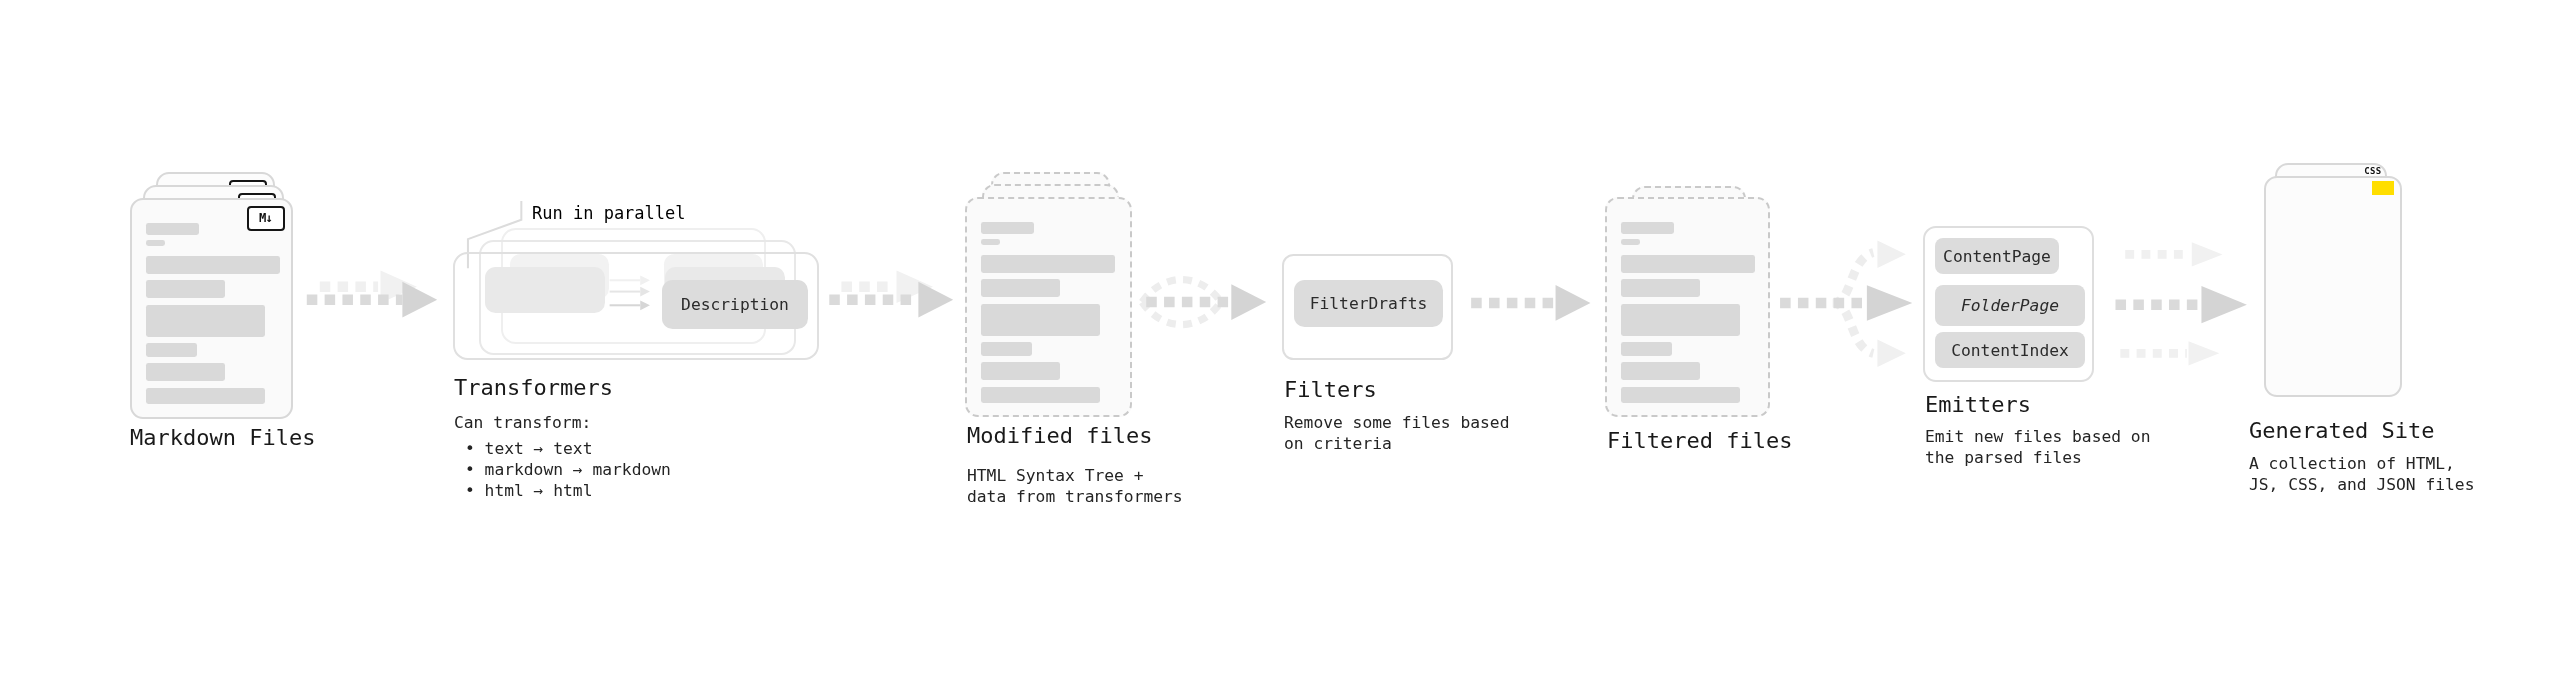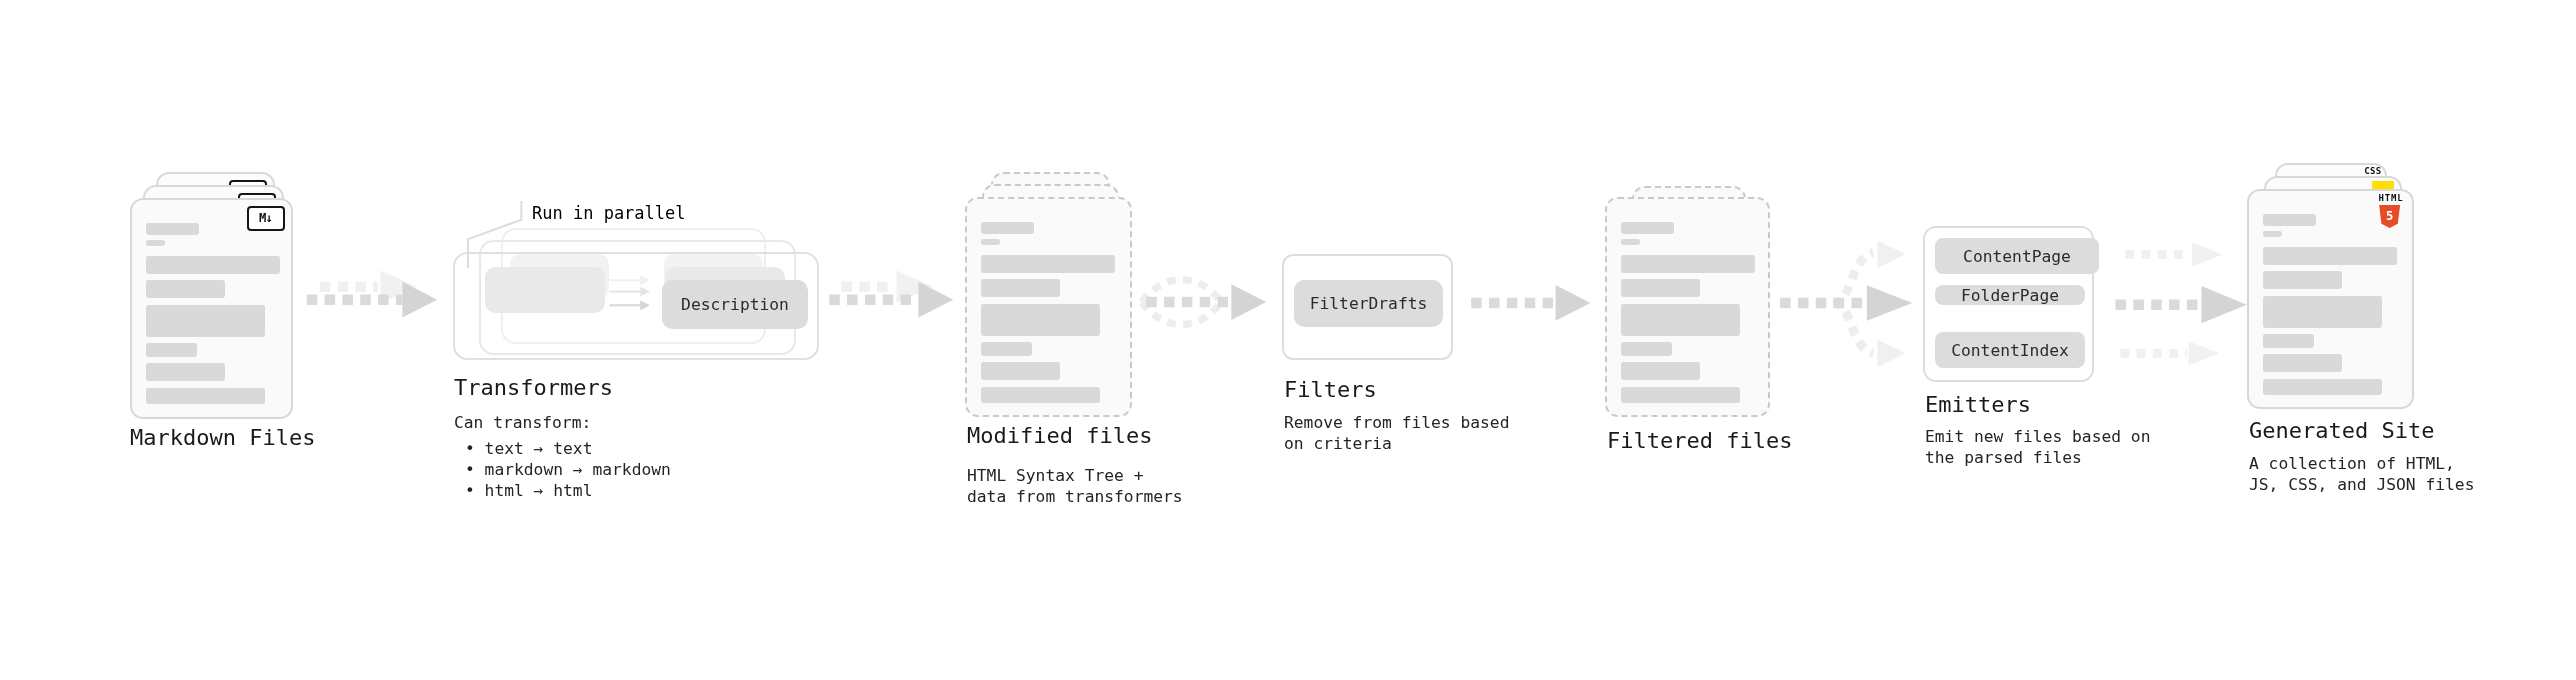--- a/index.html
+++ b/index.html
@@ -169,71 +169,53 @@
         <div class="bar b8"></div>
     </div>
   </div>
   <div class="stage-title" style="left:967px;top:423px;">Modified files</div>
   <div class="stage-sub" style="left:967px;top:465px;">HTML Syntax Tree +</div>
   <div class="stage-sub" style="left:967px;top:486px;">data from transformers</div>
 
   <div class="frame solid-bg" style="left:1282px;top:254px;width:171px;height:106px;border-color:#dedede;border-radius:11.4px;"></div>
   <div class="chip" style="left:1294px;top:280px;width:149px;height:47px;">FilterDrafts</div>
   <div class="stage-title" style="left:1284px;top:377px;">Filters</div>
-  <div class="stage-sub" style="left:1284px;top:412px;">Remove from files based</div>
+  <div class="stage-sub" style="left:1284px;top:412px;">Remove some files based</div>
   <div class="stage-sub" style="left:1284px;top:433px;">on criteria</div>
 
   <div class="doc-card dashed" style="left:1632px;top:186px;width:114px;height:221px;"></div>
   <div class="doc-card dashed" style="left:1605px;top:197px;width:165px;height:220px;">
     <div class="bars">
       <div class="bar b1"></div>
         <div class="bar b2"></div>
         <div class="bar b3"></div>
         <div class="bar b4"></div>
       <div class="bar b5"></div>
         <div class="bar b6"></div>
         <div class="bar b7"></div>
         <div class="bar b8"></div>
     </div>
   </div>
   <div class="stage-title" style="left:1607px;top:428px;">Filtered files</div>
 
   <div class="frame solid-bg" style="left:1923px;top:226px;width:171px;height:156px;border-color:#dedede;border-radius:13px;"></div>
-  <div class="chip" style="left:1935px;top:238px;width:164px;height:36px;border-radius:8.1px;">ContentPage</div>
-  <div class="chip" style="left:1935px;top:285px;width:150px;height:20px;border-radius:8.1px;">FolderPage</div>
+  <div class="chip" style="left:1935px;top:238px;width:124px;height:36px;border-radius:8.1px;">ContentPage</div>
+  <div class="chip" style="left:1935px;top:285px;width:150px;height:41px;border-radius:8.1px;font-style:italic;">FolderPage</div>
   <div class="chip" style="left:1935px;top:332px;width:150px;height:36px;border-radius:8.1px;">ContentIndex</div>
   <div class="stage-title" style="left:1925px;top:392px;">Emitters</div>
   <div class="stage-sub" style="left:1925px;top:426px;">Emit new files based on</div>
   <div class="stage-sub" style="left:1925px;top:447px;">the parsed files</div>
 
   <div class="doc-card back" style="left:2275px;top:163px;width:112px;height:221px;">
     <div class="css-badge">
       <div class="css-txt">CSS</div>
       <div class="css-bar" style="background:#2565ff;"></div>
     </div>
   </div>
   <div class="doc-card back" style="left:2264px;top:176px;width:138px;height:221px;">
     <div class="js-badge" style="background:#ffde00;"></div>
   </div>
-  <div class="doc-card" style="left:2247px;top:189px;width:167px;height:220px;">
-    <div class="html5-badge">
-      <div class="html-txt">HTML</div>
-      <div class="html5-shield" style="background:#e44d26;">
-        <span>5</span>
-      </div>
-    </div>
-    <div class="bars">
-      <div class="bar b1"></div>
-        <div class="bar b2"></div>
-        <div class="bar b3"></div>
-        <div class="bar b4"></div>
-      <div class="bar b5"></div>
-        <div class="bar b6"></div>
-        <div class="bar b7"></div>
-        <div class="bar b8"></div>
-    </div>
-  </div>
   <div class="stage-title" style="left:2249px;top:418px;">Generated Site</div>
   <div class="stage-sub" style="left:2249px;top:453px;">A collection of HTML,</div>
   <div class="stage-sub" style="left:2249px;top:474px;">JS, CSS, and JSON files</div>
 
 </div>
 
 
 </body></html>

